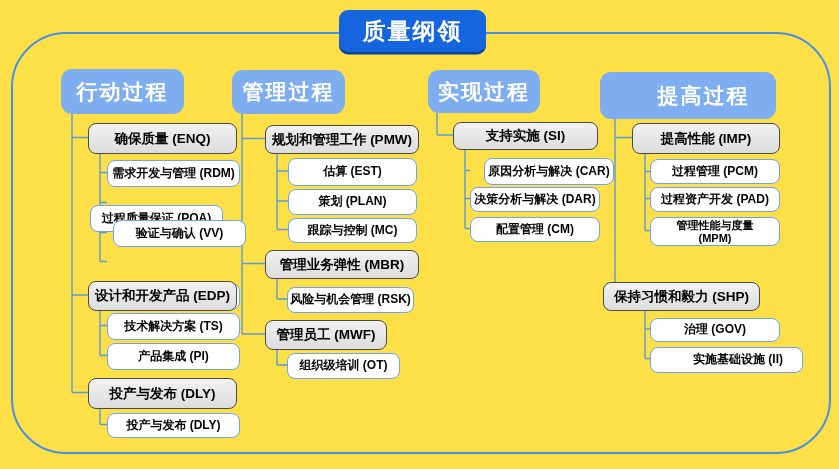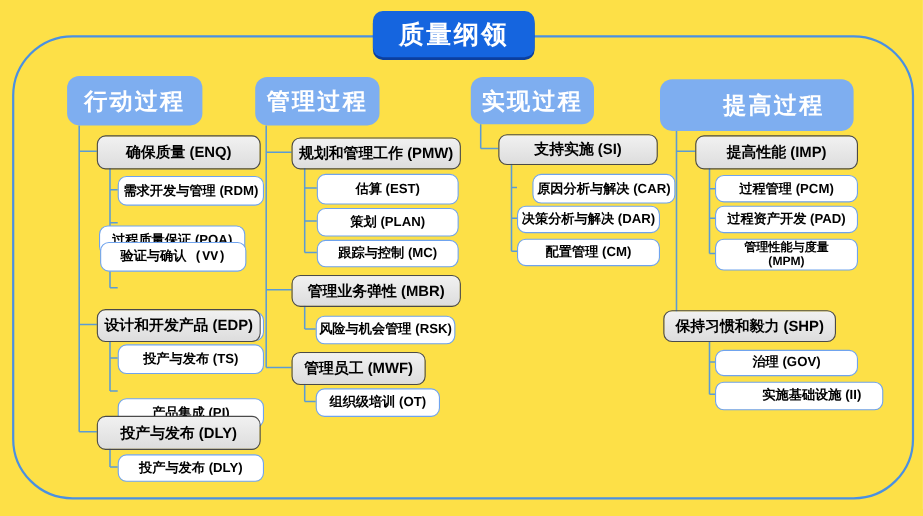--- a/index.html
+++ b/index.html
@@ -67,25 +67,25 @@
         M645,309 V358.5 M645,329 H650 M645,358.5 H650"></path>
     </g>
   </svg>
 
   <div class="title-box">质量纲领</div>
 
   <div class="col-header" style="left:61px;top:69px;width:123px;height:45px;">行动过程</div>
   <div class="gray-box" style="left:88px;top:123px;width:147px;height:29px;">确保质量 (ENQ)</div>
   <div class="white-box" style="left:107px;top:160px;width:131px;height:25px;">需求开发与管理 (RDM)</div>
   <div class="white-box" style="left:90px;top:190px;width:131px;height:25px;margin-top:15px;">过程质量保证 (PQA)</div>
-  <div class="white-box" style="left:91px;top:220px;width:131px;height:25px;font-family:Liberation Mono, monospace;">验证与确认 (VV)</div>
+  <div class="white-box" style="left:113px;top:220px;width:131px;height:25px;">验证与确认 (VV)</div>
   <div class="white-box" style="left:107px;top:249px;width:131px;height:25px;margin-top:34px;">同行评审 (PR)</div>
   <div class="gray-box" style="left:88px;top:281px;width:147px;height:28px;">设计和开发产品 (EDP)</div>
-  <div class="white-box" style="left:107px;top:313px;width:131px;height:25px;">投产与发布 (TS)</div>
-  <div class="white-box" style="left:107px;top:362px;width:131px;height:25px;">产品集成 (PI)</div>
+  <div class="white-box" style="left:107px;top:313px;width:131px;height:25px;">技术解决方案 (TS)</div>
+  <div class="white-box" style="left:107px;top:343px;width:131px;height:25px;">产品集成 (PI)</div>
   <div class="gray-box" style="left:88px;top:378px;width:147px;height:29px;">投产与发布 (DLY)</div>
   <div class="white-box" style="left:107px;top:413px;width:131px;height:23px;">投产与发布 (DLY)</div>
 
   <div class="col-header" style="left:232px;top:70px;width:113px;height:44px;">管理过程</div>
   <div class="gray-box" style="left:265px;top:125px;width:152px;height:27px;">规划和管理工作 (PMW)</div>
   <div class="white-box" style="left:288px;top:158px;width:127px;height:26px;">估算 (EST)</div>
   <div class="white-box" style="left:288px;top:189px;width:127px;height:24px;">策划 (PLAN)</div>
   <div class="white-box" style="left:288px;top:218px;width:127px;height:23px;">跟踪与控制 (MC)</div>
   <div class="gray-box" style="left:265px;top:250px;width:152px;height:27px;">管理业务弹性 (MBR)</div>
   <div class="white-box" style="left:287px;top:287px;width:125px;height:24px;">风险与机会管理 (RSK)</div>

